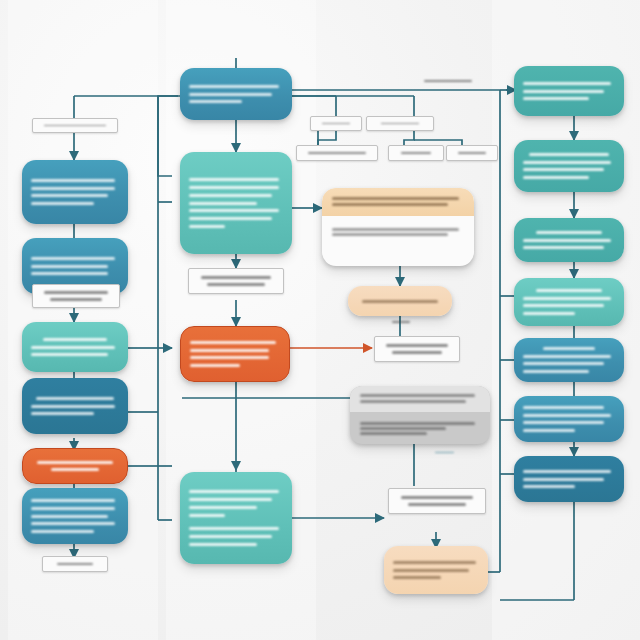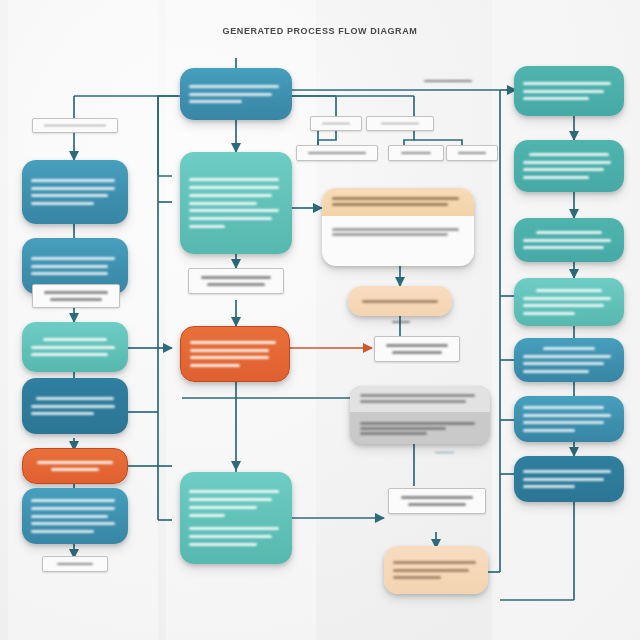--- a/index.html
+++ b/index.html
@@ -186,21 +186,20 @@
       <path d="M500,474 L516,474"></path>
 
       <path d="M290,90 L500,90" stroke="#2d6a7a"></path>
       <path d="M506,90 L516,90" marker-end="url(#ah)"></path>
 
       <path d="M574,520 L574,600"></path>
       <path d="M574,600 L500,600"></path>
     </g>
   </svg>
 
-  <div class="title">GENERATED PROCESS FLOW DIAGRAM</div>
 
   <div class="label" style="left:32px;top:118px;width:86px;height:15px;">
     <span class="ln t1"></span>
   </div>
 
   <div class="node blue" style="left:22px;top:160px;width:106px;height:64px;">
     <span class="ln t0"></span>
     <span class="ln t0"></span>
     <span class="ln t1"></span>
     <span class="ln t2"></span>

